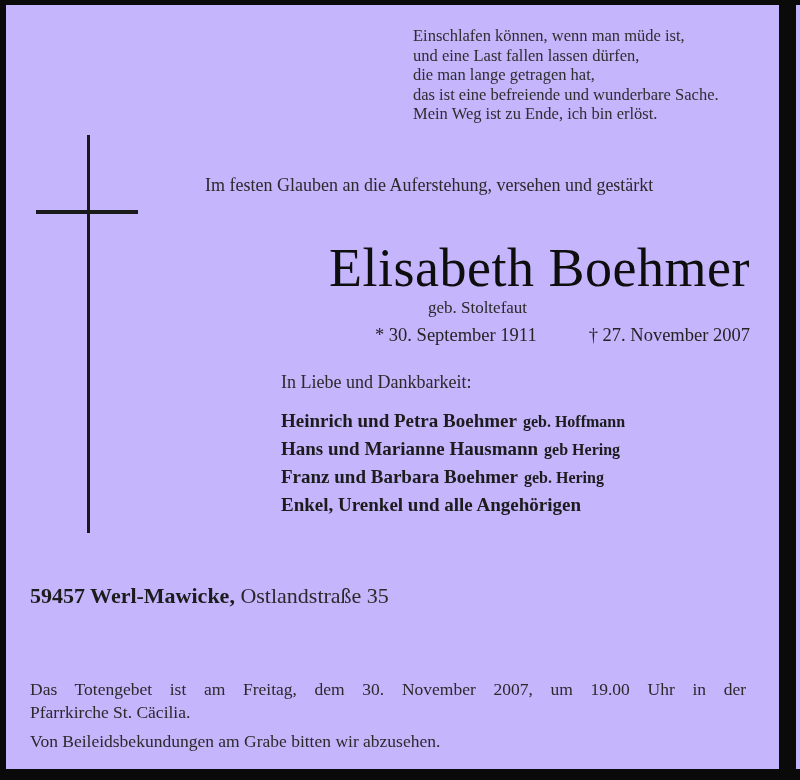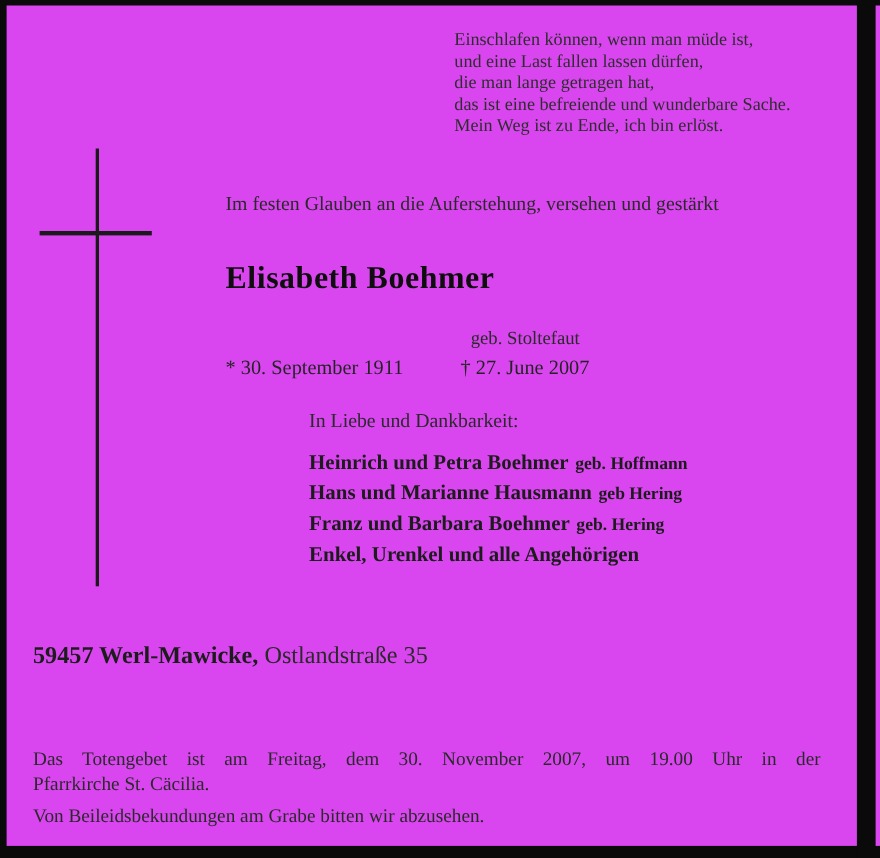--- a/index.html
+++ b/index.html
@@ -1,21 +1,21 @@
 <!DOCTYPE html>
 <html><head>
 <meta charset="utf-8">
 <style>
   * { margin: 0; padding: 0; box-sizing: border-box; }
   html, body { background: #ffffff; }
   .page {
     position: relative;
     width: 800px;
     height: 780px;
-    background: #d946ef;
+    background: #c4b5fd;
     font-family: "Liberation Serif", "DejaVu Serif", serif;
     color: #2b2b2b;
     overflow: hidden;
   }
   
   .border-top    { position: absolute; left: 0;   top: 0;   width: 800px; height: 5px;  background: #0a0a0a; }
   .border-left   { position: absolute; left: 0;   top: 0;   width: 6px;   height: 780px; background: #0a0a0a; }
   .border-bottom { position: absolute; left: 0;   top: 769px; width: 800px; height: 11px; background: #0a0a0a; }
   .border-right  { position: absolute; left: 779px; top: 0; width: 17px;  height: 780px; background: #0a0a0a; }
 
@@ -25,26 +25,26 @@
 
   
   .poem { position: absolute; left: 413px; top: 26px; font-size: 16.5px; line-height: 19.6px; color: #2e2e2e; }
   .poem div { white-space: nowrap; }
 
   
   .intro { position: absolute; left: 205px; top: 174px; font-size: 18px; line-height: 23px; color: #2a2a2a; }
   .intro div { white-space: nowrap; }
 
   
-  .name   { position: absolute; left: 205px; top: 237px; width: 545px; text-align: left;
-            font-size: 29px; font-weight: bold; color: #0e0e0e; letter-spacing: 0.5px; }
+  .name   { position: absolute; left: 205px; top: 237px; width: 545px; text-align: right;
+            font-size: 54px; font-weight: normal; color: #0e0e0e; letter-spacing: 0.5px; }
   .maiden { position: absolute; left: 205px; top: 298px; width: 545px; text-align: center;
             font-size: 17px; color: #2a2a2a; }
   .dates  { position: absolute; left: 205px; top: 325px; width: 545px;
-            display: flex; justify-content: flex-start; gap: 52px;
+            display: flex; justify-content: flex-end; gap: 52px;
             font-size: 18.5px; color: #242424; white-space: nowrap; }
 
   
   .family-heading { position: absolute; left: 281px; top: 372px; font-size: 18px; color: #2a2a2a; }
   .family { position: absolute; left: 281px; top: 407px; line-height: 27px; white-space: nowrap; }
   .family .entry { font-size: 19px; font-weight: bold; color: #1c1c1c; }
   .family .entry .suffix { font-size: 16px; margin-left: 6px; }
 
   
   .address { position: absolute; left: 30px; top: 583px; font-size: 22px; color: #2a2a2a; white-space: nowrap; }
@@ -82,21 +82,21 @@
   </div>
 
   <div class="intro">
     <div>Im festen Glauben an die Auferstehung, versehen und gestärkt</div>
   </div>
 
   <div class="name">Elisabeth Boehmer</div>
   <div class="maiden">geb. Stoltefaut</div>
   <div class="dates">
     <span>* 30. September 1911</span>
-    <span>† 27. June 2007</span>
+    <span>† 27. November 2007</span>
   </div>
 
   <div class="family-heading">In Liebe und Dankbarkeit:</div>
   <div class="family">
     <div class="entry">
       <span>Heinrich und Petra Boehmer</span><span class="suffix">geb. Hoffmann</span>
     </div>
     <div class="entry">
       <span>Hans und Marianne Hausmann</span><span class="suffix">geb Hering</span>
     </div>

